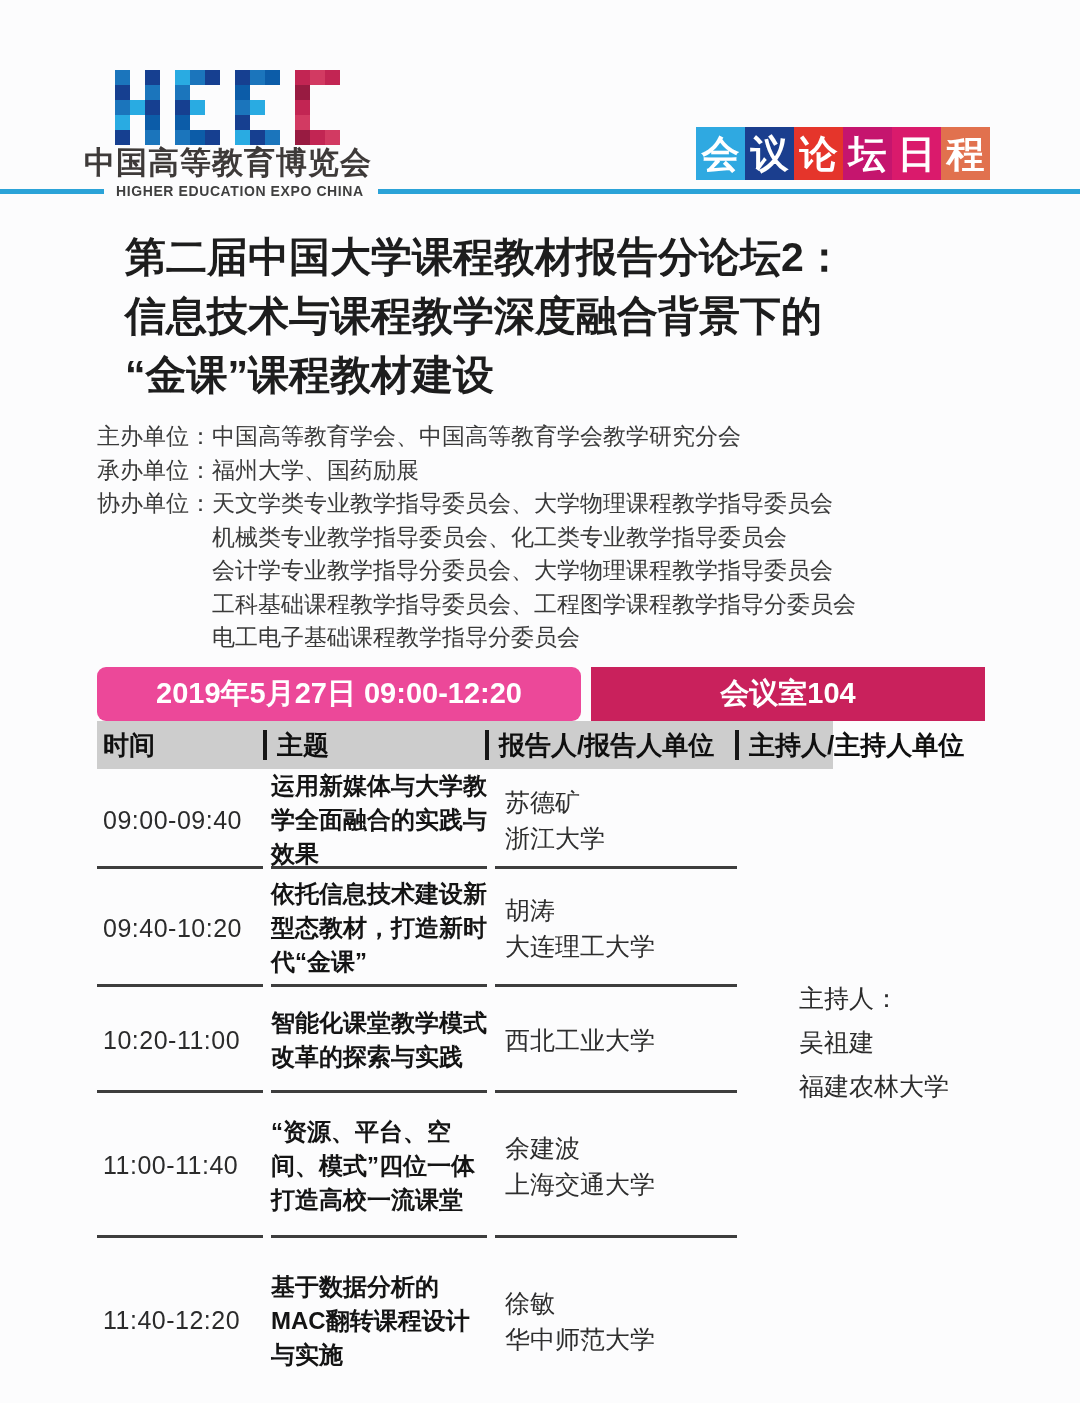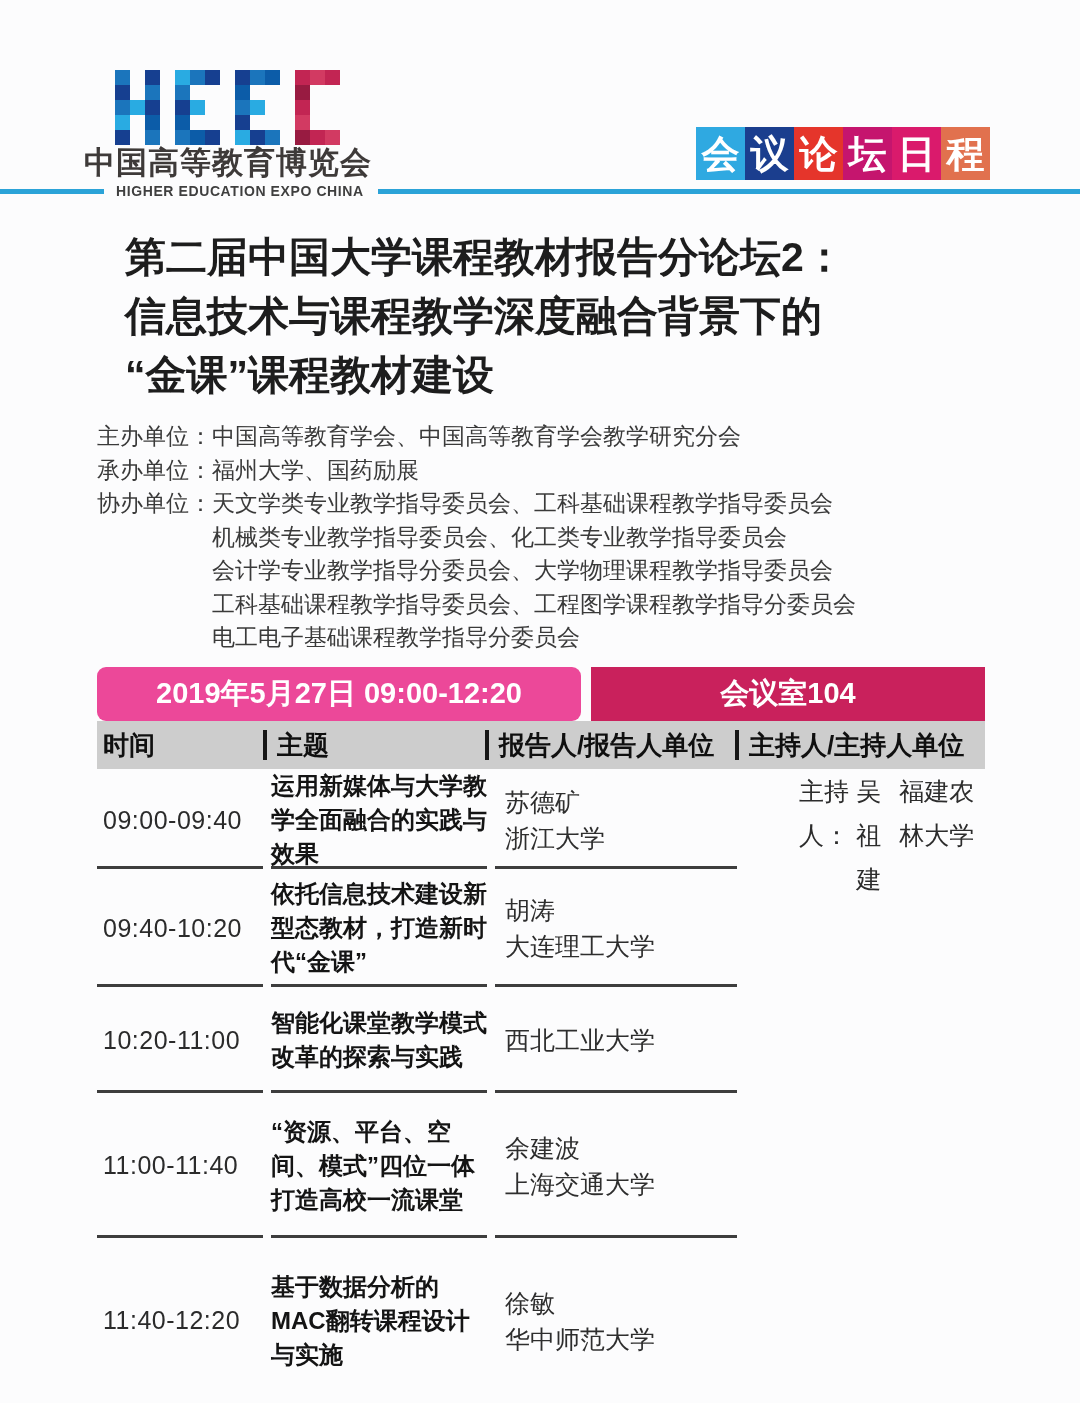--- a/index.html
+++ b/index.html
@@ -57,21 +57,21 @@
   }
   .bar {
     background:#c9215c; color:#fff; font-weight:bold; font-size:29px;
     display:flex; align-items:center; justify-content:center;
   }
   .bar-left { width:484px; flex:0 0 484px; }
   .bar-right { flex:1; }
 
   
   .thead {
-    position:absolute; left:97px; top:721px; width:888px; height:48px;
+    position:absolute; left:97px; top:721px; width:736px; height:48px;
     background:#cdcdcd; display:grid; grid-template-columns:166px 222px 250px 1fr;
     align-items:center; font-weight:bold; font-size:26px; color:#0f0f0f;
   }
   .th { display:flex; align-items:center; white-space:nowrap; }
   .th:first-child { padding-left:6px; }
   .vbar { width:4px; height:30px; background:#161616; margin-right:10px; flex:0 0 4px; }
 
   
   .tbody { position:absolute; left:97px; top:769px; width:888px; bottom:0; display:flex; }
   .rows-col { width:640px; flex:0 0 640px; }
@@ -87,21 +87,21 @@
   .cell-time { font-size:25px; color:#2b2b2b; padding-left:6px; letter-spacing:0.5px; white-space:nowrap; }
   .cell-topic { font-weight:700; font-size:24px; line-height:34px; color:#141414; }
   .cell-speaker { font-size:25px; line-height:36px; color:#2e2e2e; padding-left:10px; }
   .sep { position:absolute; bottom:0; height:3px; background:#3d3d3d; }
   .row:last-child .sep { display:none; }
   .sep-1 { left:0; width:166px; }
   .sep-2 { left:174px; width:216px; }
   .sep-3 { left:398px; width:242px; }
 
   .host-col {
-    flex:1; display:flex; flex-direction:row; justify-content:center;
+    flex:1; display:flex; flex-direction:column; justify-content:center;
     padding-left:62px; padding-bottom:88px;
     font-size:25px; line-height:44px; color:#2c2c2c;
   }
 </style>
 </head>
 <body>
 
 <div class="page">
 
   <div class="logo-blocks">
@@ -213,21 +213,21 @@
       </div>
       <div class="org-row">
         <div class="org-label">承办单位：</div>
         <div class="org-lines">
           <div>福州大学、国药励展</div>
         </div>
       </div>
       <div class="org-row">
         <div class="org-label">协办单位：</div>
         <div class="org-lines">
-          <div>天文学类专业教学指导委员会、工科基础课程教学指导委员会</div>
+          <div>天文学类专业教学指导委员会、大学物理课程教学指导委员会</div>
           <div>机械类专业教学指导委员会、化工类专业教学指导委员会</div>
           <div>会计学专业教学指导分委员会、大学物理课程教学指导委员会</div>
           <div>工科基础课程教学指导委员会、工程图学课程教学指导分委员会</div>
           <div>电工电子基础课程教学指导分委员会</div>
         </div>
       </div>
     </div>
 
   <div class="bars">
     <div class="bar bar-left" style="background: #ec4899; border-radius: 9px;">2019年5月27日 09:00-12:20</div>

